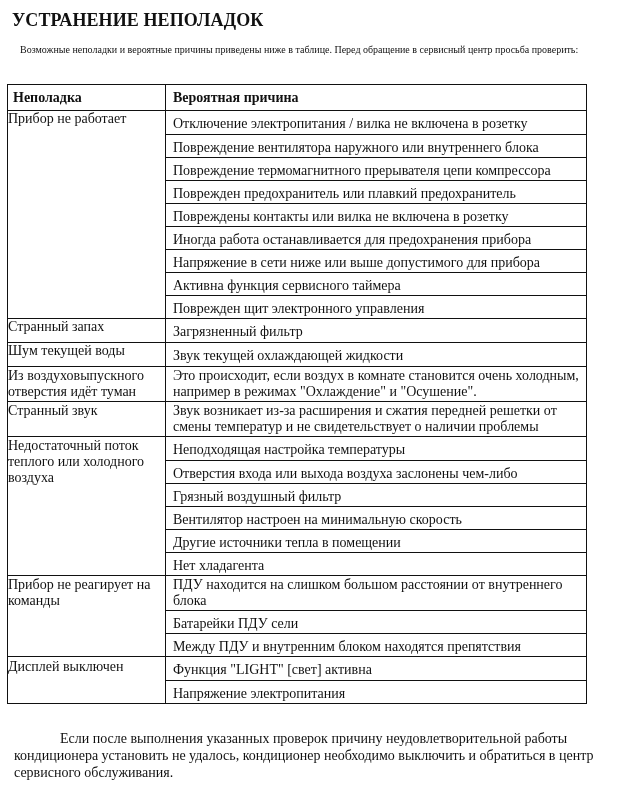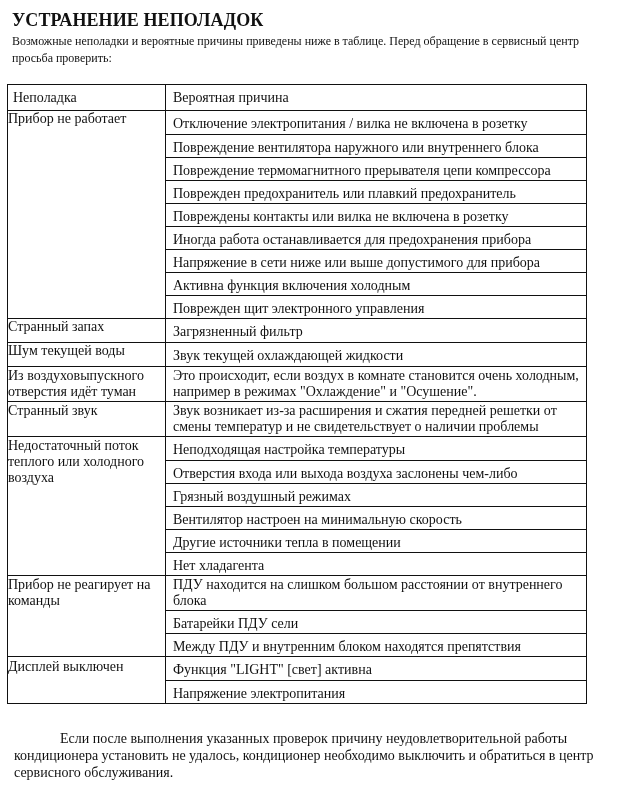--- a/index.html
+++ b/index.html
@@ -23,42 +23,42 @@
       font-weight: bold;
       letter-spacing: 0.1px;
       line-height: 22px;
       margin: 0;
     }
     .intro {
       position: absolute;
       left: 12px;
       top: 33px;
       width: 600px;
-      font-size: 12px;
+      font-size: 10px;
       line-height: 17px;
-      margin: 0;
+      margin: 8px;
     }
     table.trouble {
       position: absolute;
       left: 7px;
       top: 84px;
       width: 580px;
       border-collapse: collapse;
       font-size: 14px;
       line-height: 16px;
     }
     table.trouble th,
     table.trouble td {
       border: 1.5px solid #111;
       padding: 0;
       vertical-align: top;
       text-align: left;
     }
     table.trouble th {
-      font-weight: normal;
+      font-weight: bold;
       height: 25px;
       vertical-align: middle;
       padding-left: 5px;
     }
     table.trouble th.col-cause { padding-left: 7px; }
     .col-problem { width: 152px; }
     td.problem {
       padding: 3px 4px 0 5px;
     }
     td.cause-cell { padding: 0; }
@@ -108,21 +108,21 @@
       <td class="problem">Прибор не работает</td>
       <td class="cause-cell">
         <div class="cause-list">
           <div class="cause-item single first">Отключение электропитания / вилка не включена в розетку</div>
           <div class="cause-item single">Повреждение вентилятора наружного или внутреннего блока</div>
           <div class="cause-item single">Повреждение термомагнитного прерывателя цепи компрессора</div>
           <div class="cause-item single">Поврежден предохранитель или плавкий предохранитель</div>
           <div class="cause-item single">Повреждены контакты или вилка не включена  в розетку</div>
           <div class="cause-item single">Иногда работа останавливается для предохранения прибора</div>
           <div class="cause-item single">Напряжение в сети ниже или выше допустимого для прибора</div>
-          <div class="cause-item single">Активна функция включения холодным</div>
+          <div class="cause-item single">Активна функция сервисного таймера</div>
           <div class="cause-item single">Поврежден щит электронного управления</div>
         </div>
       </td>
     </tr>
 
     <tr>
       <td class="problem">Странный запах</td>
       <td class="cause-cell">
         <div class="cause-item single first">Загрязненный фильтр</div>
       </td>
@@ -148,21 +148,21 @@
         <div class="cause-item double first">Звук возникает из-за расширения и сжатия передней решетки от смены температур и не свидетельствует о наличии проблемы</div>
       </td>
     </tr>
 
     <tr>
       <td class="problem" style="padding-top:1px;">Недостаточный поток теплого или холодного воздуха</td>
       <td class="cause-cell">
         <div class="cause-list">
           <div class="cause-item single first">Неподходящая настройка температуры</div>
           <div class="cause-item single">Отверстия входа или выхода воздуха заслонены чем-либо</div>
-          <div class="cause-item single">Грязный воздушный режимах</div>
+          <div class="cause-item single">Грязный воздушный фильтр</div>
           <div class="cause-item single">Вентилятор настроен на минимальную скорость</div>
           <div class="cause-item single">Другие источники тепла в помещении</div>
           <div class="cause-item single">Нет хладагента</div>
         </div>
       </td>
     </tr>
 
     <tr>
       <td class="problem" style="padding-top:1px;margin-top:22px;">Прибор не реагирует на команды</td>
       <td class="cause-cell">

